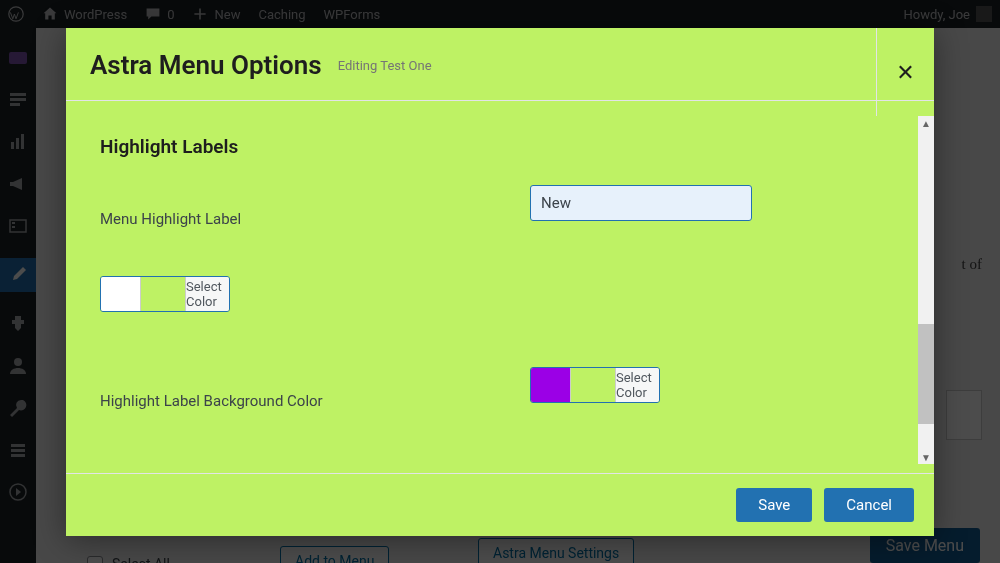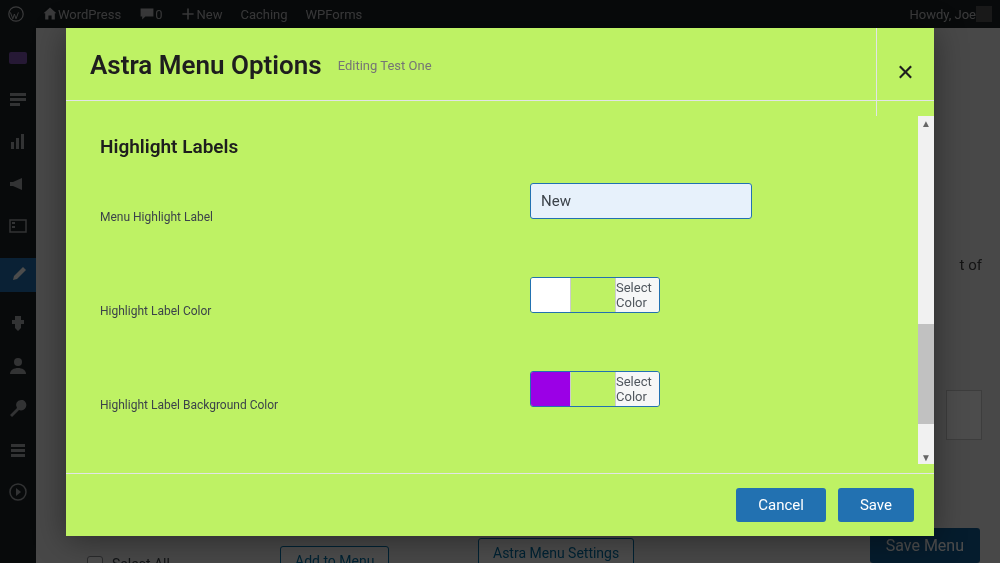--- a/index.html
+++ b/index.html
@@ -4,21 +4,21 @@
 <style>
 * { margin: 0; padding: 0; box-sizing: border-box; font-family: -apple-system, BlinkMacSystemFont, "Segoe UI", Roboto, sans-serif; }
 html, body { width: 1000px; height: 563px; overflow: hidden; }
 .backdrop { position: absolute; inset: 0; background: #000; }
 .wp-adminbar {
   position: absolute; top: 0; left: 0; right: 0; height: 28px;
   background: #1d2327; color: #c3c4c7; display: flex; align-items: center;
   font-size: 13px; padding: 0 8px; justify-content: space-between;
 }
 .wp-adminbar .left, .wp-adminbar .right { display: flex; align-items: center; gap: 18px; }
-.wp-adminbar .item { display: flex; align-items: center; color: #c3c4c7; }
+.wp-adminbar .item { display: flex; align-items: center; gap: 6px; color: #c3c4c7; }
 .wp-adminbar svg { width: 16px; height: 16px; fill: #c3c4c7; }
 .wp-sidebar {
   position: absolute; top: 28px; left: 0; width: 36px; bottom: 0;
   background: #1d2327; display: flex; flex-direction: column; align-items: center;
   padding-top: 20px; gap: 22px;
 }
 .wp-sidebar .sidebar-icon { width: 20px; height: 20px; fill: #a7aaad; }
 .wp-sidebar .sidebar-icon.active { fill: #fff; }
 .wp-sidebar .active-bg { background: #2271b1; width:36px; height:34px; display:flex; align-items:center; justify-content:center; }
 .bg-page {
@@ -50,21 +50,21 @@
   border-left: 1px solid #e2e4e7;
   display:flex; align-items:center; justify-content:center;
   font-size: 22px; color:#1e1e1e; cursor:pointer;
 }
 .modal-body {
   flex: 1; overflow-y: auto; padding: 34px 34px 20px 34px;
   position: relative;
 }
 .section-title { font-size: 19px; font-weight: 600; color:#1e1e1e; margin-bottom: 20px; }
 .field-row { display:flex; align-items:center; margin-bottom: 48px; }
-.field-label { width: 430px; font-size: 12px; color:#3c434a;margin-top:32px; }
+.field-label { width: 430px; font-size: 15px; color:#3c434a;margin-top:32px; }
 .text-input {
   width: 222px; height: 36px; border:1px solid #2271b1; border-radius:3px;
   background:#e7f1fb; padding: 0 10px; font-size: 15px; color:#3c434a;
 }
 .color-picker {
   display:flex; width: 130px; height: 36px; border:1px solid #2271b1; border-radius:3px;
   overflow:hidden;
   gap:44px;
 }
 .swatch { width: 40px; border-right:1px solid #ccc; }
@@ -169,21 +169,21 @@
       <rect x="3" y="9" width="14" height="3"></rect>
       <rect x="3" y="14" width="14" height="3"></rect>
     </svg>
   <svg class="sidebar-icon" viewBox="0 0 20 20">
       <circle cx="10" cy="10" r="8" fill="none" stroke="#a7aaad" stroke-width="1.5"></circle>
       <path d="M8 6l5 4-5 4z"></path>
     </svg>
 </div>
 
 <div class="bg-page">
-  <span class="bg-text-blur" style="top:228px; right:18px;">t of</span>
+  <span class="bg-text-blur" style="top:228px; right:18px;font-family:Liberation Serif, serif;">t of</span>
   <span class="bg-checkbox" style="left:51px; top:528px;"></span>
   <span class="bg-selectall" style="left:76px; top:528px;">Select All</span>
   <span class="bg-btn" style="left:244px; top:518px;">Add to Menu</span>
   <span class="bg-btn" style="left:442px; top:510px;">Astra Menu Settings</span>
   <span class="bg-btn-primary" style="right:20px; top:500px;"><span>Save Menu</span></span>
   <div style="position:absolute; right:18px; top:362px; width:36px; height:50px; border:1px solid #ccc; background:#fff;"></div>
 </div>
 
 <div class="overlay-dim"></div>
 
@@ -198,21 +198,20 @@
 
   <div class="modal-body">
     <div class="section-title">Highlight Labels</div>
 
     <div class="field-row">
       <div class="field-label">Menu Highlight Label</div>
       <input class="text-input" value="New" style="">
     </div>
 
     <div class="field-row">
-      <div class="field-label">Highlight Label Color</div>
       <div class="color-picker">
         <div class="swatch" style="background:#ffffff"></div>
         <div class="color-btn">Select Color</div>
       </div>
     </div>
 
     <div class="field-row" style="margin-bottom:20px;">
       <div class="field-label">Highlight Label Background Color</div>
       <div class="color-picker">
         <div class="swatch" id="bg-swatch" style="background: rgb(155, 0, 230);"></div>
@@ -221,16 +220,16 @@
     </div>
   </div>
 
   <div class="scrollbar-track">
     <span class="scroll-arrow" style="top:2px;">▲</span>
     <div class="scrollbar-thumb" style="top:208px; height:100px;"></div>
     <span class="scroll-arrow" style="bottom:2px;">▼</span>
   </div>
 
   <div class="modal-footer">
+    <button class="btn">Save</button>
     <button class="btn">Cancel</button>
-    <button class="btn">Save</button>
   </div>
 </div>
 
 </body></html>

